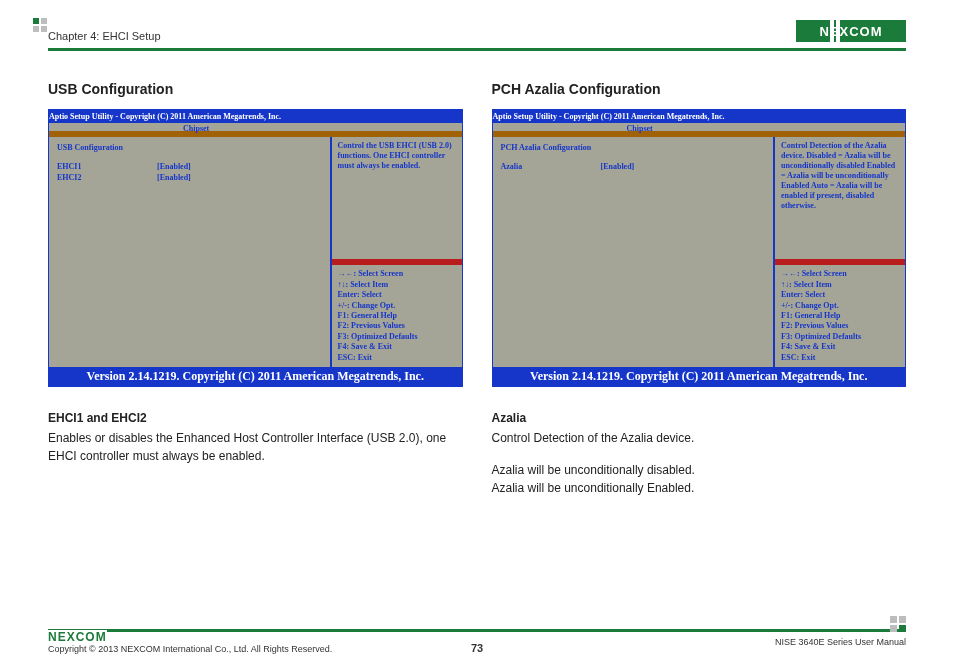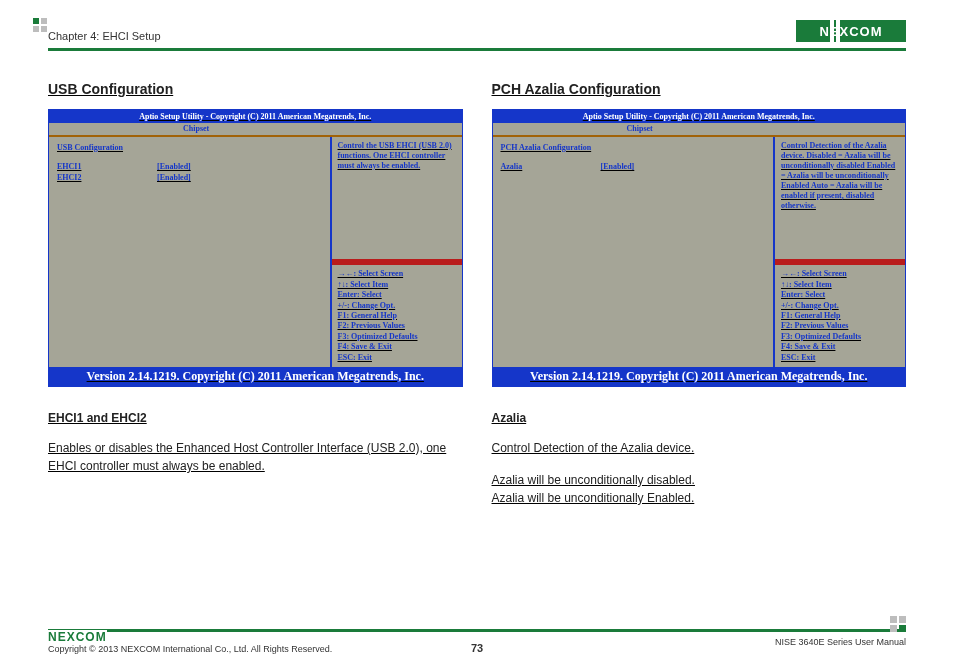--- a/index.html
+++ b/index.html
@@ -19,36 +19,36 @@
     padding-bottom: 4px;
   }
   .chapter-title { font-size: 11px; color: #333; }
   .logo-top { background: #1a7b3a; color:#fff; height:22px; width:110px; display:flex; align-items:center; justify-content:center; font-weight:bold; font-size:13px; letter-spacing:1px; position: relative;}
   .logo-top::before, .logo-top::after {
     content:""; position:absolute; top:0; width:4px; height:100%; background:#fff;
   }
   .logo-top::before { left:34px;}
   .logo-top::after { left:40px;}
   .hr-top { height:3px; background:#1a7b3a; margin-top:2px; margin-bottom: 30px;}
-  .columns { display:flex; gap: 29px; text-decoration: underline; }
+  .columns { display:flex; gap: 29px; }
   .col { flex:1; }
   .section-title { font-size:14px; font-weight:bold; margin-bottom:12px; color:#222;}
   .bios {
     border:1px solid #1536c9;
     font-family: "Times New Roman", serif;
     font-size: 8px;
     background:#a5a597;
     width: 100%;
   }
   .bios-header {
-    background:#1536c9; color:#fff; text-align:center; font-weight:bold;
+    background:#1536c9; color:#fff; text-align:left; font-weight:bold;
     padding:2px 0; font-size:8px;
   }
   .bios-tabrow {
-    background:#a5a597; border-bottom:2px solid #a16207;
+    background:#a5a597; border-bottom:6px solid #a16207;
     padding:0; height:14px; position:relative;
   }
   .bios-tab {
     position:absolute; left:130px; top:0; color:#1536c9; font-weight:bold;
     font-size:8px; padding:1px 4px;
   }
   .bios-body { display:flex; height:230px; }
   .bios-left {
     flex:1; padding:6px 8px; border-right:2px solid #1536c9;
     color:#1536c9; font-weight:bold;
@@ -63,21 +63,21 @@
     flex:1; padding:4px 6px; color:#1536c9; font-weight:bold; line-height:1.25;
   }
   .bios-keys {
     border-top:6px solid #b91c1c; padding:4px 6px; color:#1536c9; font-weight:bold; line-height:1.3;
   }
   .bios-footer {
     background:#1536c9; color:#fff; text-align:center; font-weight:bold;
     padding:2px 0; font-size:12px;
   }
   .desc { margin-top:22px; font-size:12px; line-height:1.5; color:#222;}
-  .desc .h { font-weight:bold; margin-bottom:12px;}
+  .desc .h { font-weight:bold; margin-bottom:2px;}
   .desc-table { display:flex; margin-top:14px; font-size:12px;}
   .desc-table .c1 { width:100px;}
   .hr-bottom { position:absolute; left:48px; right:48px; bottom:40px; height:3px; background:#1a7b3a;}
   .bottom-bar {
     position:absolute; left:48px; right:48px; bottom:18px;
     display:flex; justify-content:space-between; align-items:center;
     font-size:9px; color:#333;
   }
   .logo-bottom { background:#fff; color:#1a7b3a; font-weight:bold; font-size:12px; letter-spacing:1px;}
   .page-num { position:absolute; left:50%; transform:translateX(-50%); bottom:18px; font-size:11px; font-weight:bold; color:#333;}

